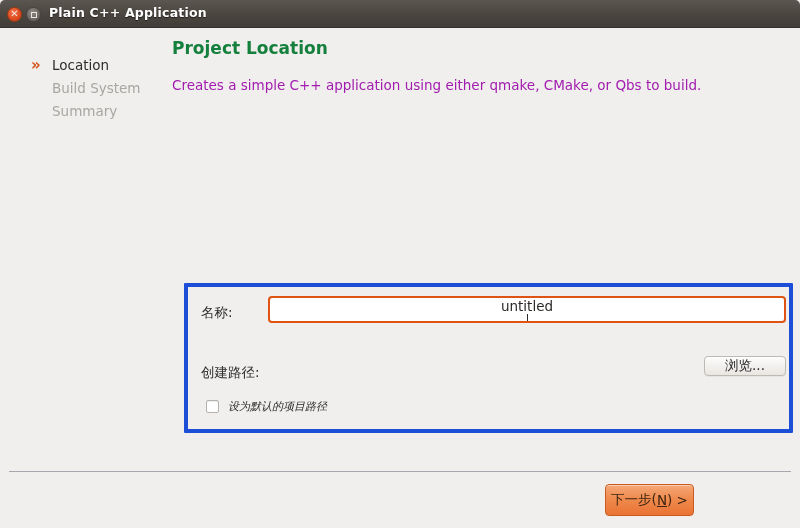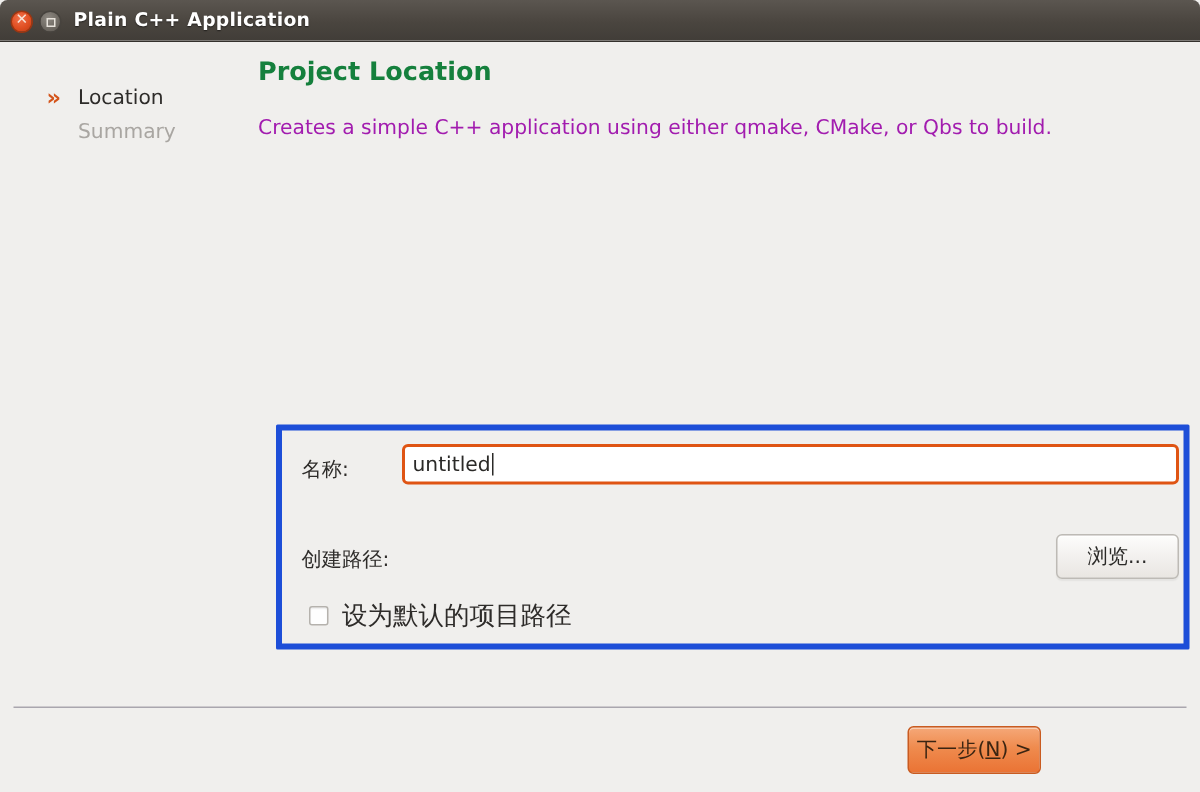--- a/index.html
+++ b/index.html
@@ -160,20 +160,21 @@
 
   .textinput {
     position: absolute;
     box-sizing: border-box;
     background: #ffffff;
     font-family: "DejaVu Sans", "Liberation Sans", sans-serif;
     font-size: 13.5px;
     color: #2b2a28;
     padding: 0 5px;
     outline: none;
+    flex-direction: column;
   }
   #input-name {
     left: 80px;
     top: 9px;
     width: 518px;
     height: 27px;
     border: 2px solid #df5413;
     border-radius: 4px;
     display: flex;
     align-items: center;
@@ -208,45 +209,46 @@
     justify-content: center;
     white-space: nowrap;
     box-shadow: 0 1px 0 rgba(255,255,255,0.7) inset, 0 1px 1px rgba(0,0,0,0.05);
     cursor: default;
   }
   #btn-browse {
     position: absolute;
     left: 516px;
     top: 69px;
     width: 82px;
-    height: 30px;
+    height: 20px;
   }
 
   #checkbox-row {
     position: absolute;
     left: 13px;
     top: 112px;
     display: flex;
     align-items: center;
   }
   #checkbox-box {
     width: 13px;
     height: 13px;
     box-sizing: border-box;
     border: 1px solid #b5b2ad;
     border-radius: 2px;
     background: #fefefe;
     box-shadow: inset 0 1px 1px rgba(0,0,0,0.07);
     margin-left: 5px;
   }
   #checkbox-label {
-    font-size: 17px;
+    font-size: 11px;
     color: #2e2c2a;
     margin-left: 9px;
     white-space: nowrap;
+    font-style: italic;
   }
 
   
   #separator {
     position: absolute;
     left: 9px;
     top: 471px;
     width: 782px;
     height: 1px;
     background: #a9a6ae;
@@ -286,20 +288,24 @@
     <div id="title-text">Plain C++ Application</div>
   </div>
 
   <div id="sidebar">
     <div class="side-item active">
       <span class="chevron">»</span>
       <span>Location</span>
     </div>
     <div class="side-item">
       
+      <span>Build System</span>
+    </div>
+    <div class="side-item">
+      
       <span>Summary</span>
     </div>
   </div>
 
   <div id="page-heading">Project Location</div>
   <div id="page-desc">Creates a simple C++ application using either qmake, CMake, or Qbs to build.</div>
 
   <div id="form-group">
 
     <div class="field-label" id="label-name">名称:</div>

